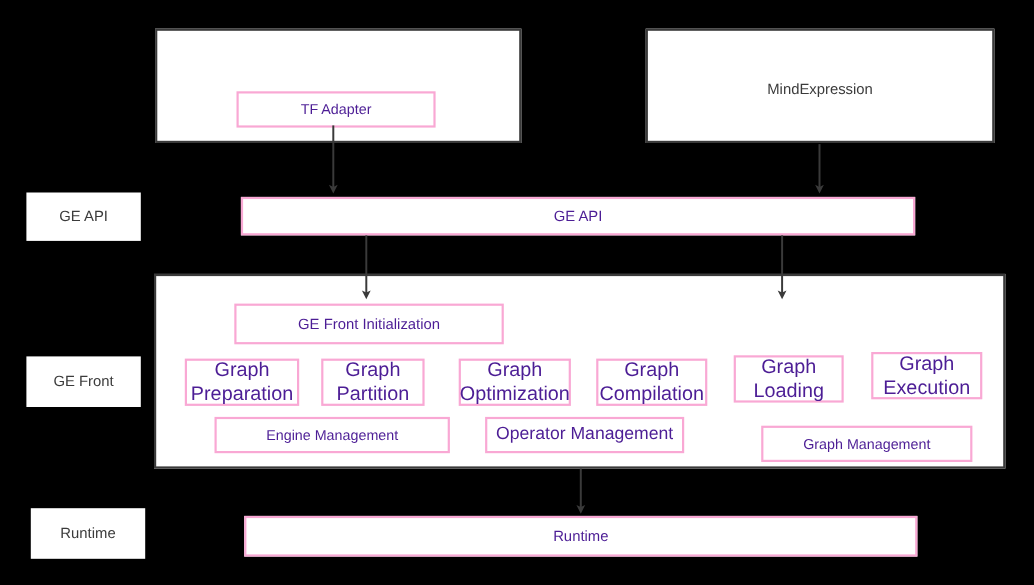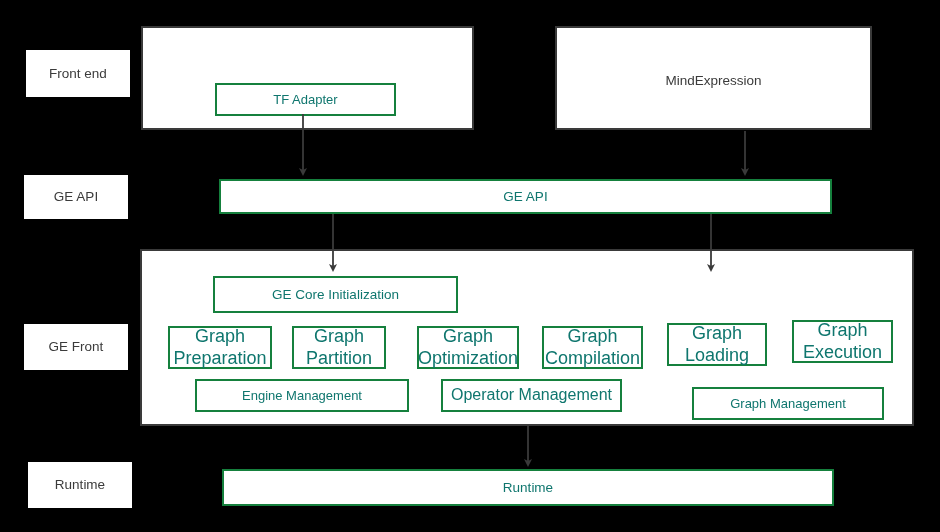--- a/index.html
+++ b/index.html
@@ -12,22 +12,22 @@
     width: 940px;
     height: 532px;
     background: #000000;
     font-family: "Liberation Sans", sans-serif;
     overflow: hidden;
   }
   .box {
     position: absolute;
     box-sizing: border-box;
     background: #ffffff;
-    color: #0f766e;
-    border: 2px solid #15803d;
+    color: #4c1d95;
+    border: 2px solid #f9a8d4;
     display: flex;
     align-items: center;
     justify-content: center;
     text-align: center;
     line-height: 1.18;
     font-size: 13px;
     white-space: pre-line;
   }
   
   .stage-label {
@@ -62,55 +62,52 @@
     width: 940px;
     height: 532px;
     pointer-events: none;
   }
 </style>
 </head>
 <body>
 
 <div id="canvas">
 
-  <div class="box stage-label" style="left:26px; top:50px; width:104px; height:47px;">
-    <span>Front end</span>
-  </div>
 
   <div class="box stage-label" style="left:24px; top:175px; width:104px; height:44px;">
     <span>GE API</span>
   </div>
 
   <div class="box stage-label" style="left:24px; top:324px; width:104px; height:46px;">
     <span>GE Front</span>
   </div>
 
   <div class="box stage-label" style="left:28px; top:462px; width:104px; height:46px;">
     <span>Runtime</span>
   </div>
 
   <div class="group" style="left:141px; top:26px; width:333px; height:104px;">
     <div class="group-title" style="top:29px;margin-top:33px;">Tensorflow</div>
     <div class="box leafbox" style="left:72px; top:55px; width:181px; height:33px; font-size:13px;">
       <span>TF Adapter</span>
     </div>
   </div>
 
-  <div class="group" style="left:555px; top:26px; width:317px; height:104px;">
+  <div class="group" style="left:587px; top:26px; width:317px; height:104px;">
     <div class="group-title" style="top:45px;">MindExpression</div>
   </div>
 
   <div class="box bar" style="left:219px; top:179px; width:613px; height:35px;">
     <span>GE API</span>
   </div>
 
   <div class="group" style="left:140px; top:249px; width:774px; height:177px;">
 
     <div class="box leafbox" style="left:71px; top:25px; width:245px; height:37px; font-size:13.5px;">
-      <span>GE Core Initialization</span>
+      <span>GE Front Initialization</span>
     </div>
 
 
     <div class="box leafbox" style="left:26px; top:75px; width:104px; height:43px;">
       <span>Graph
 Preparation</span>
     </div>
 
     <div class="box leafbox" style="left:150px; top:75px; width:94px; height:43px;">
       <span>Graph

